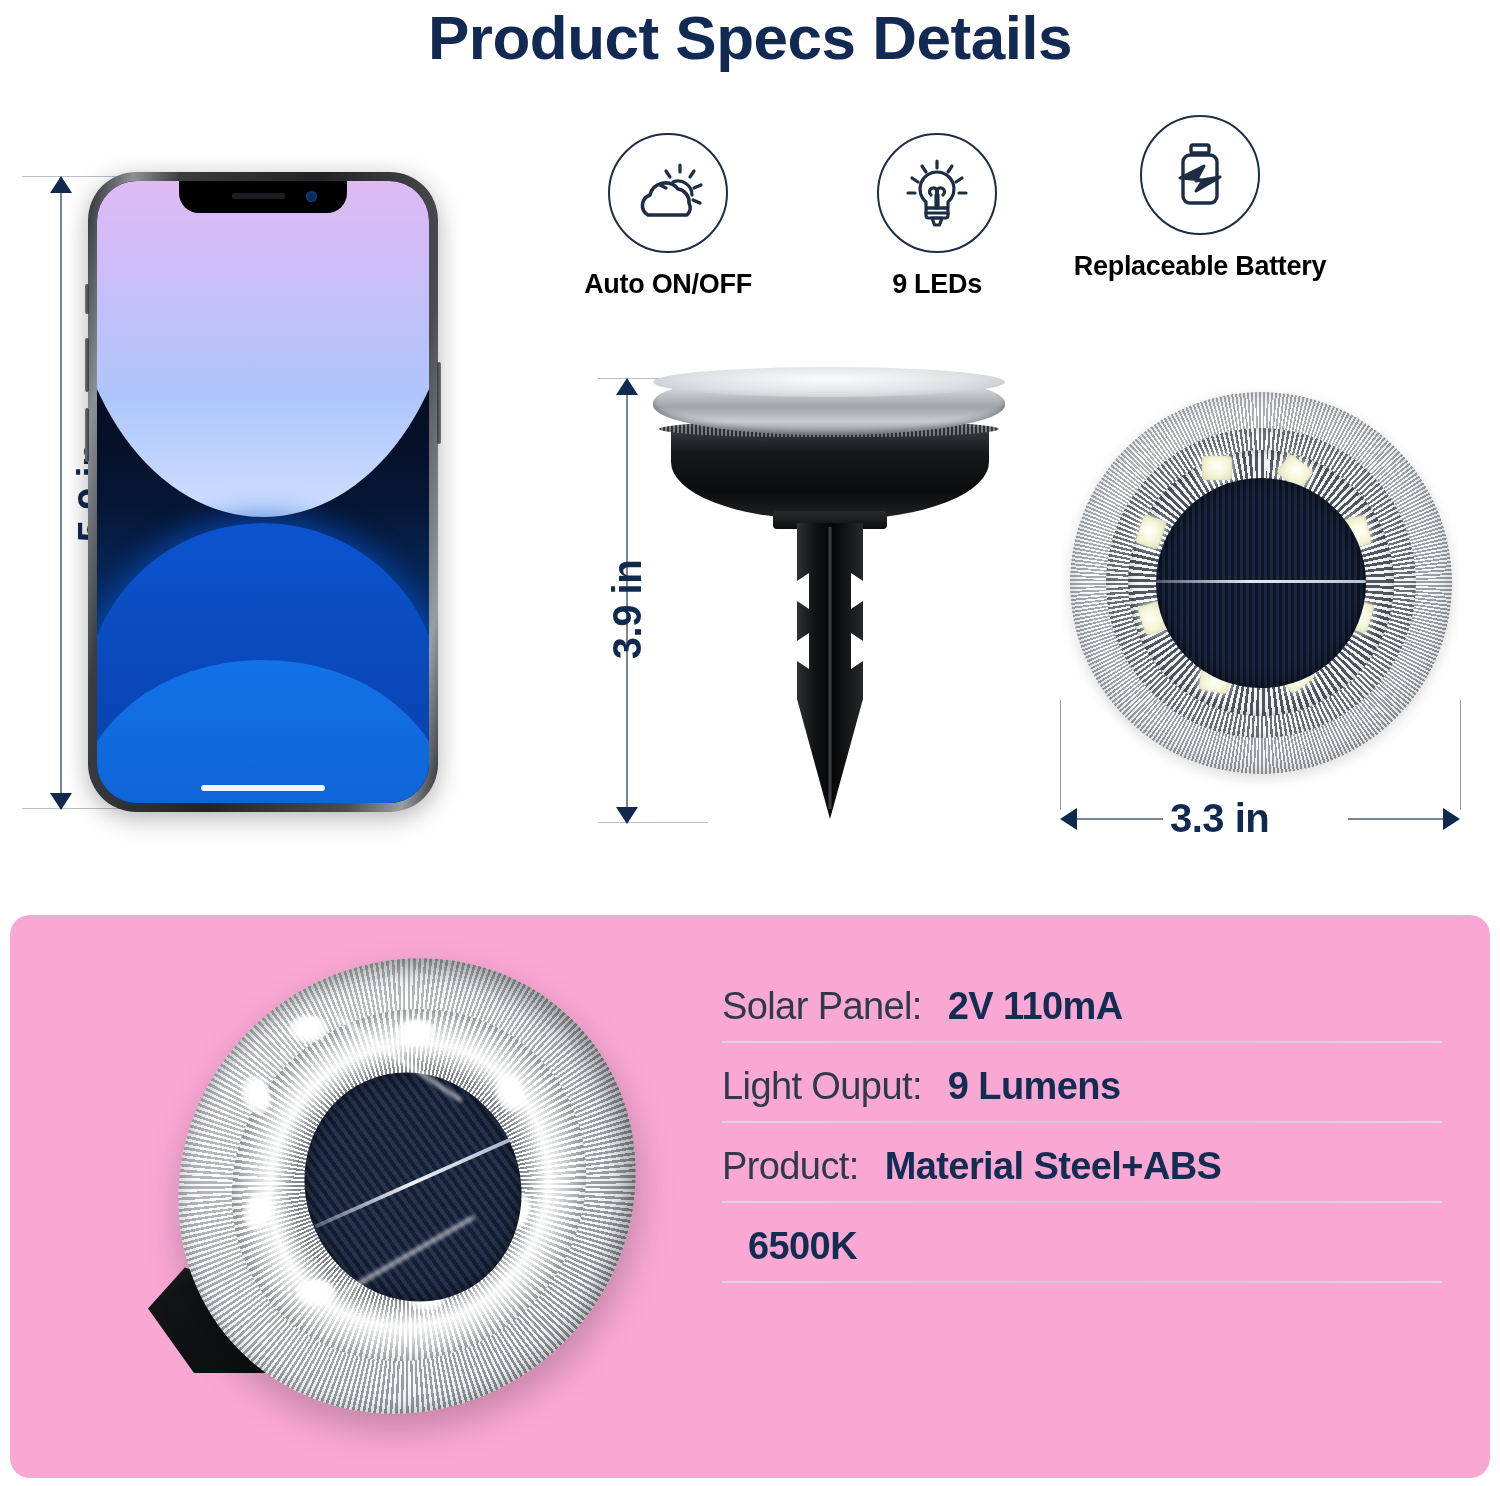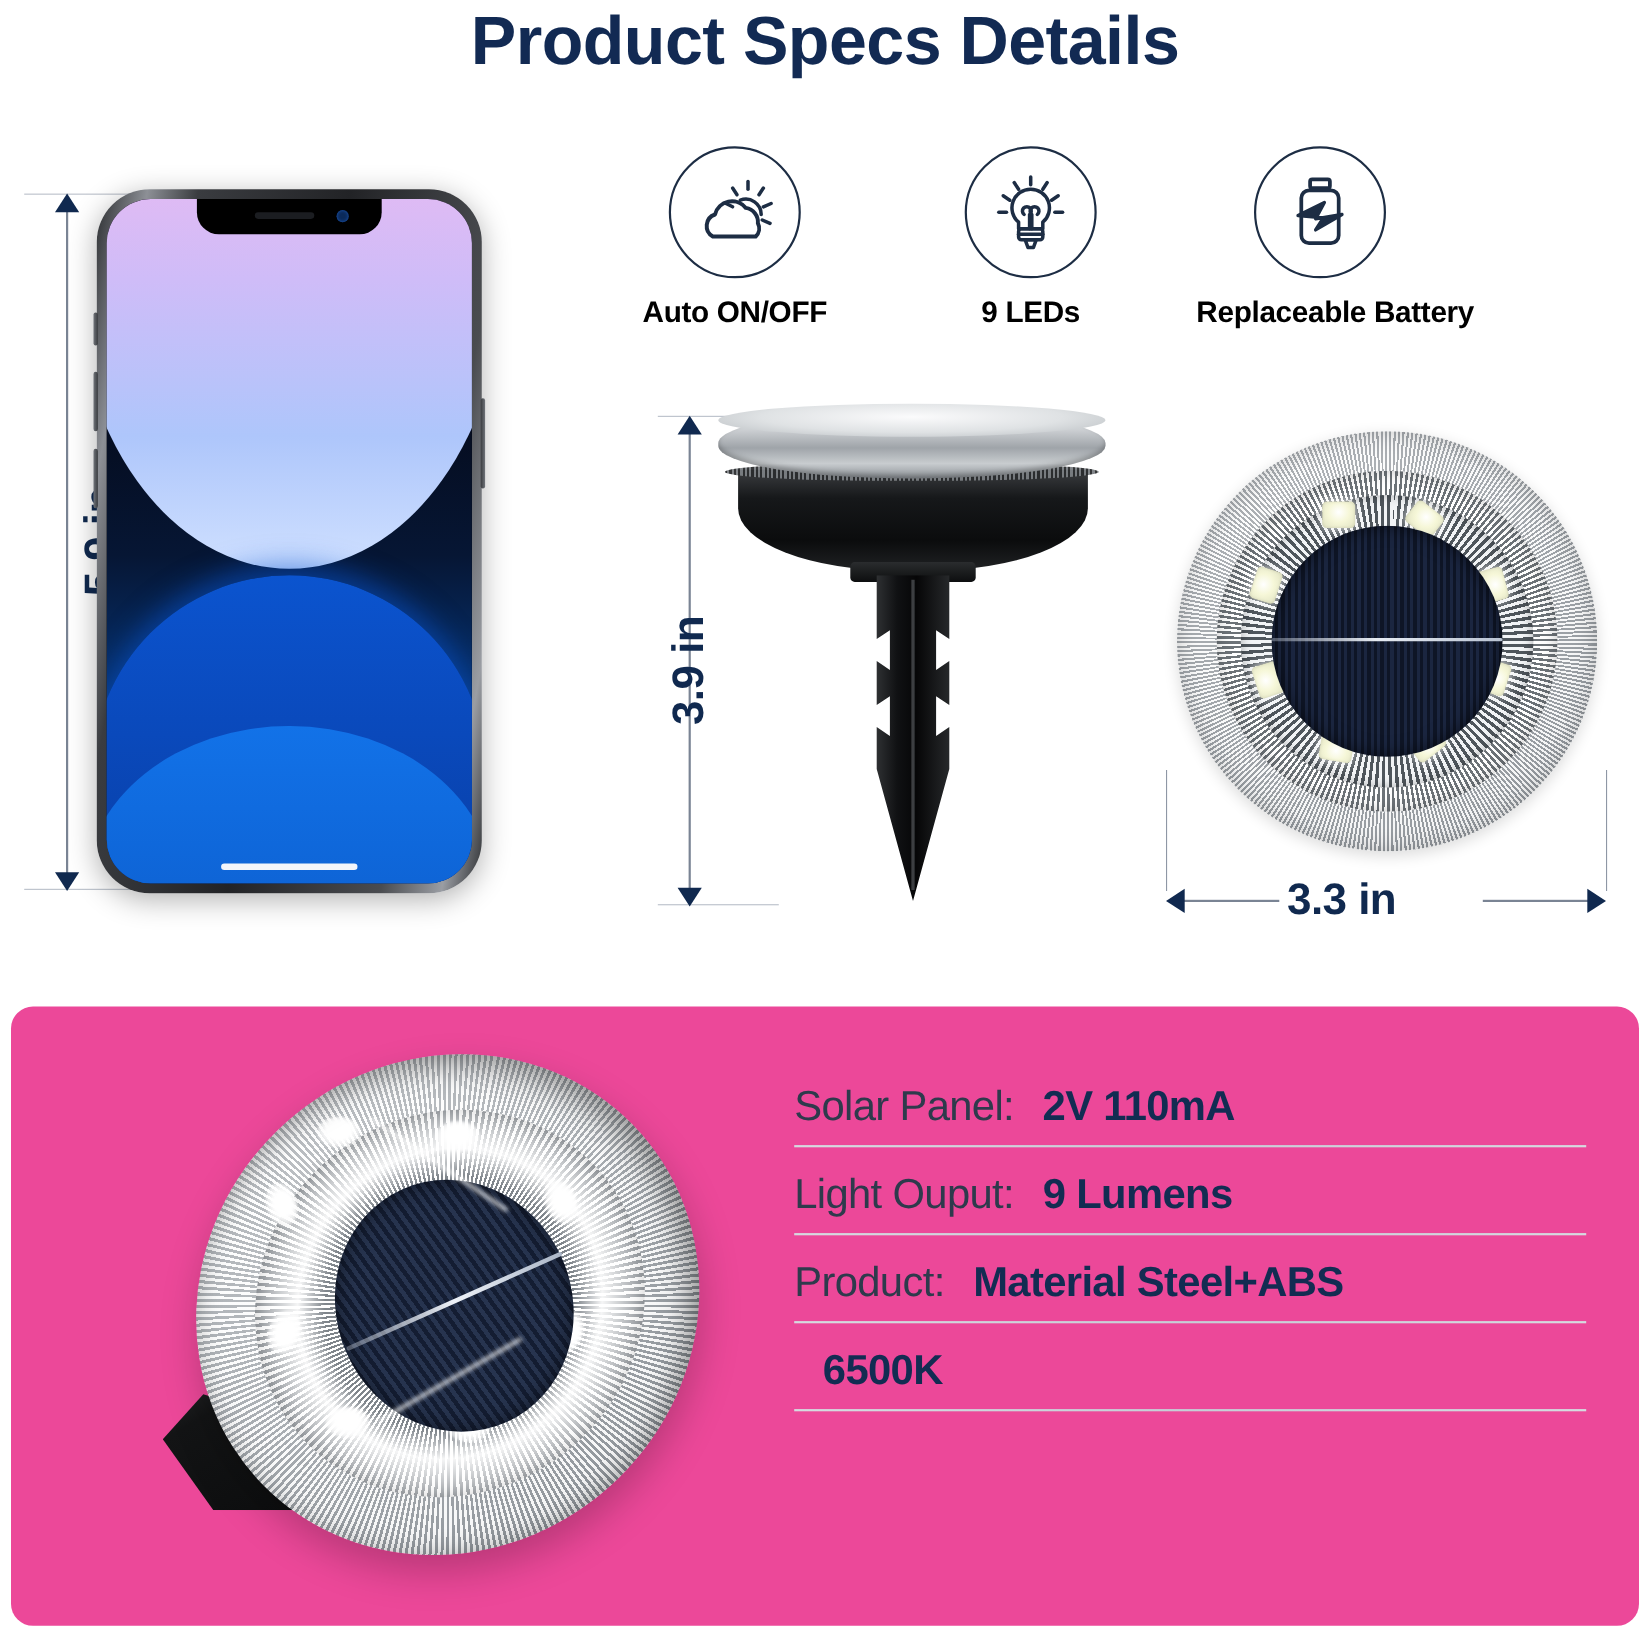--- a/index.html
+++ b/index.html
@@ -353,21 +353,21 @@
     box-shadow: 0 0 10px rgba(255,255,255,0.95), inset 0 0 3px rgba(0,0,0,0.12);
   }
 
   
   #bottom-panel {
     position: absolute;
     left: 10px;
     top: 915px;
     width: 1480px;
     height: 563px;
-    background: #ec4899;
+    background: #f9a8d4;
     border-radius: 20px;
   }
 
   
   #hero {
     position: absolute;
     left: 128px;
     top: 38px;
     width: 510px;
     height: 490px;
@@ -539,21 +539,21 @@
           <path d="M48 44 a4 4 0 1 0 -5 0 v13"></path>
           <rect x="31" y="57" width="22" height="10" rx="2.5"></rect>
           <line x1="31" y1="62" x2="53" y2="62"></line>
           <path d="M37 67 h10 l-2.5 7 h-5 z"></path>
         </g>
       </svg>
     </div>
     <div class="feature-label">9 LEDs</div>
   </div>
 
-  <div class="feature" style="left:1060px; top:133px; width:280px;text-align:right;">
+  <div class="feature" style="left:1060px; top:115px; width:280px;">
     <div class="feature-badge">
       <svg width="84" height="84" viewBox="0 0 84 84">
         <g fill="none" stroke="#1d2d44" stroke-width="3.4" stroke-linecap="round" stroke-linejoin="round">
           <rect x="33" y="12" width="18" height="8" rx="2"></rect>
           <rect x="25" y="22" width="34" height="48" rx="7"></rect>
           <path d="M22 45 L46 33 L38 48 L62 44 L38 58 L45 47 z" fill="#1d2d44" stroke-width="3"></path>
         </g>
       </svg>
     </div>
     <div class="feature-label">Replaceable Battery</div>

